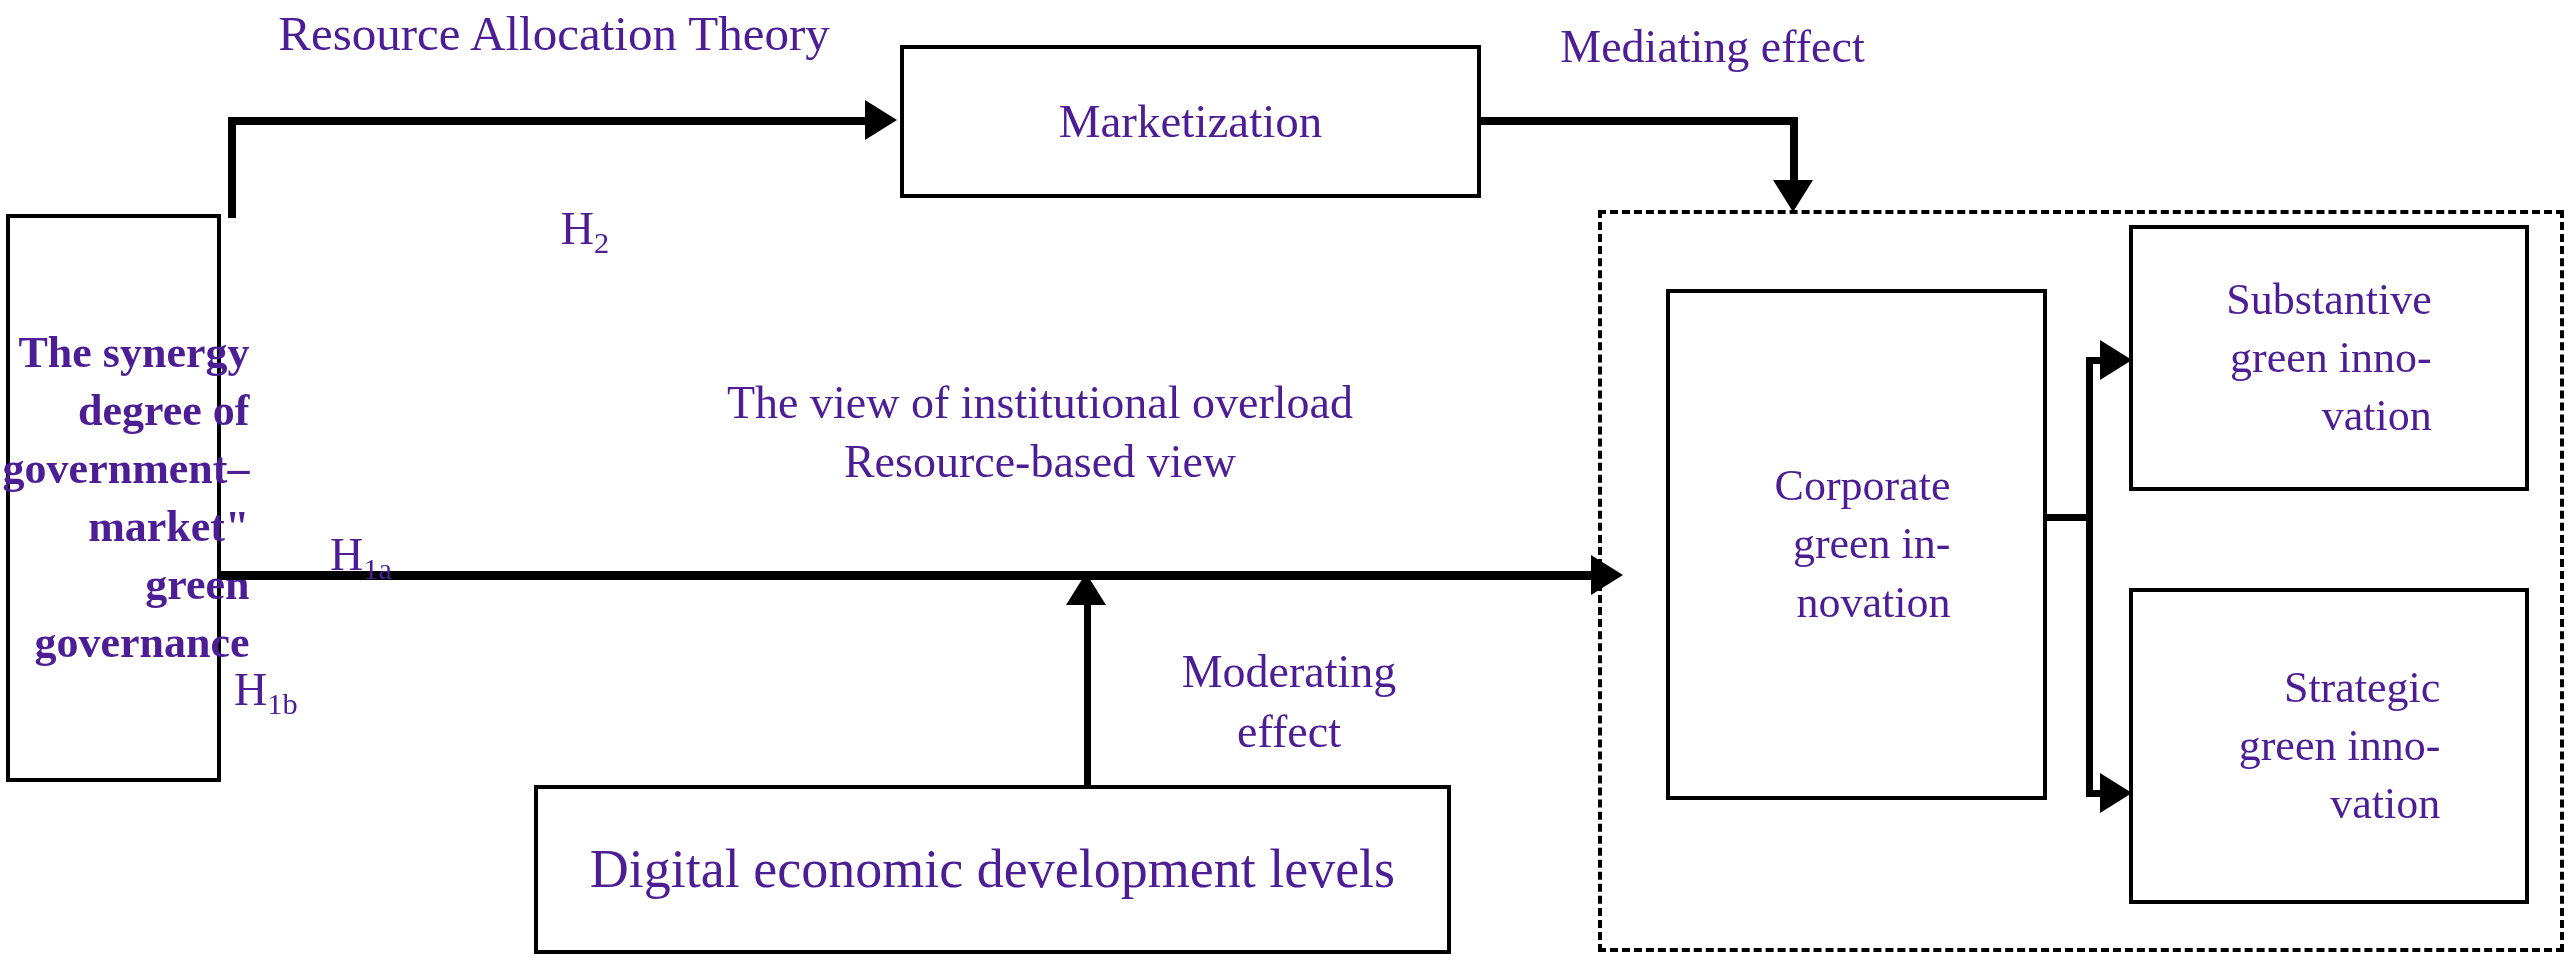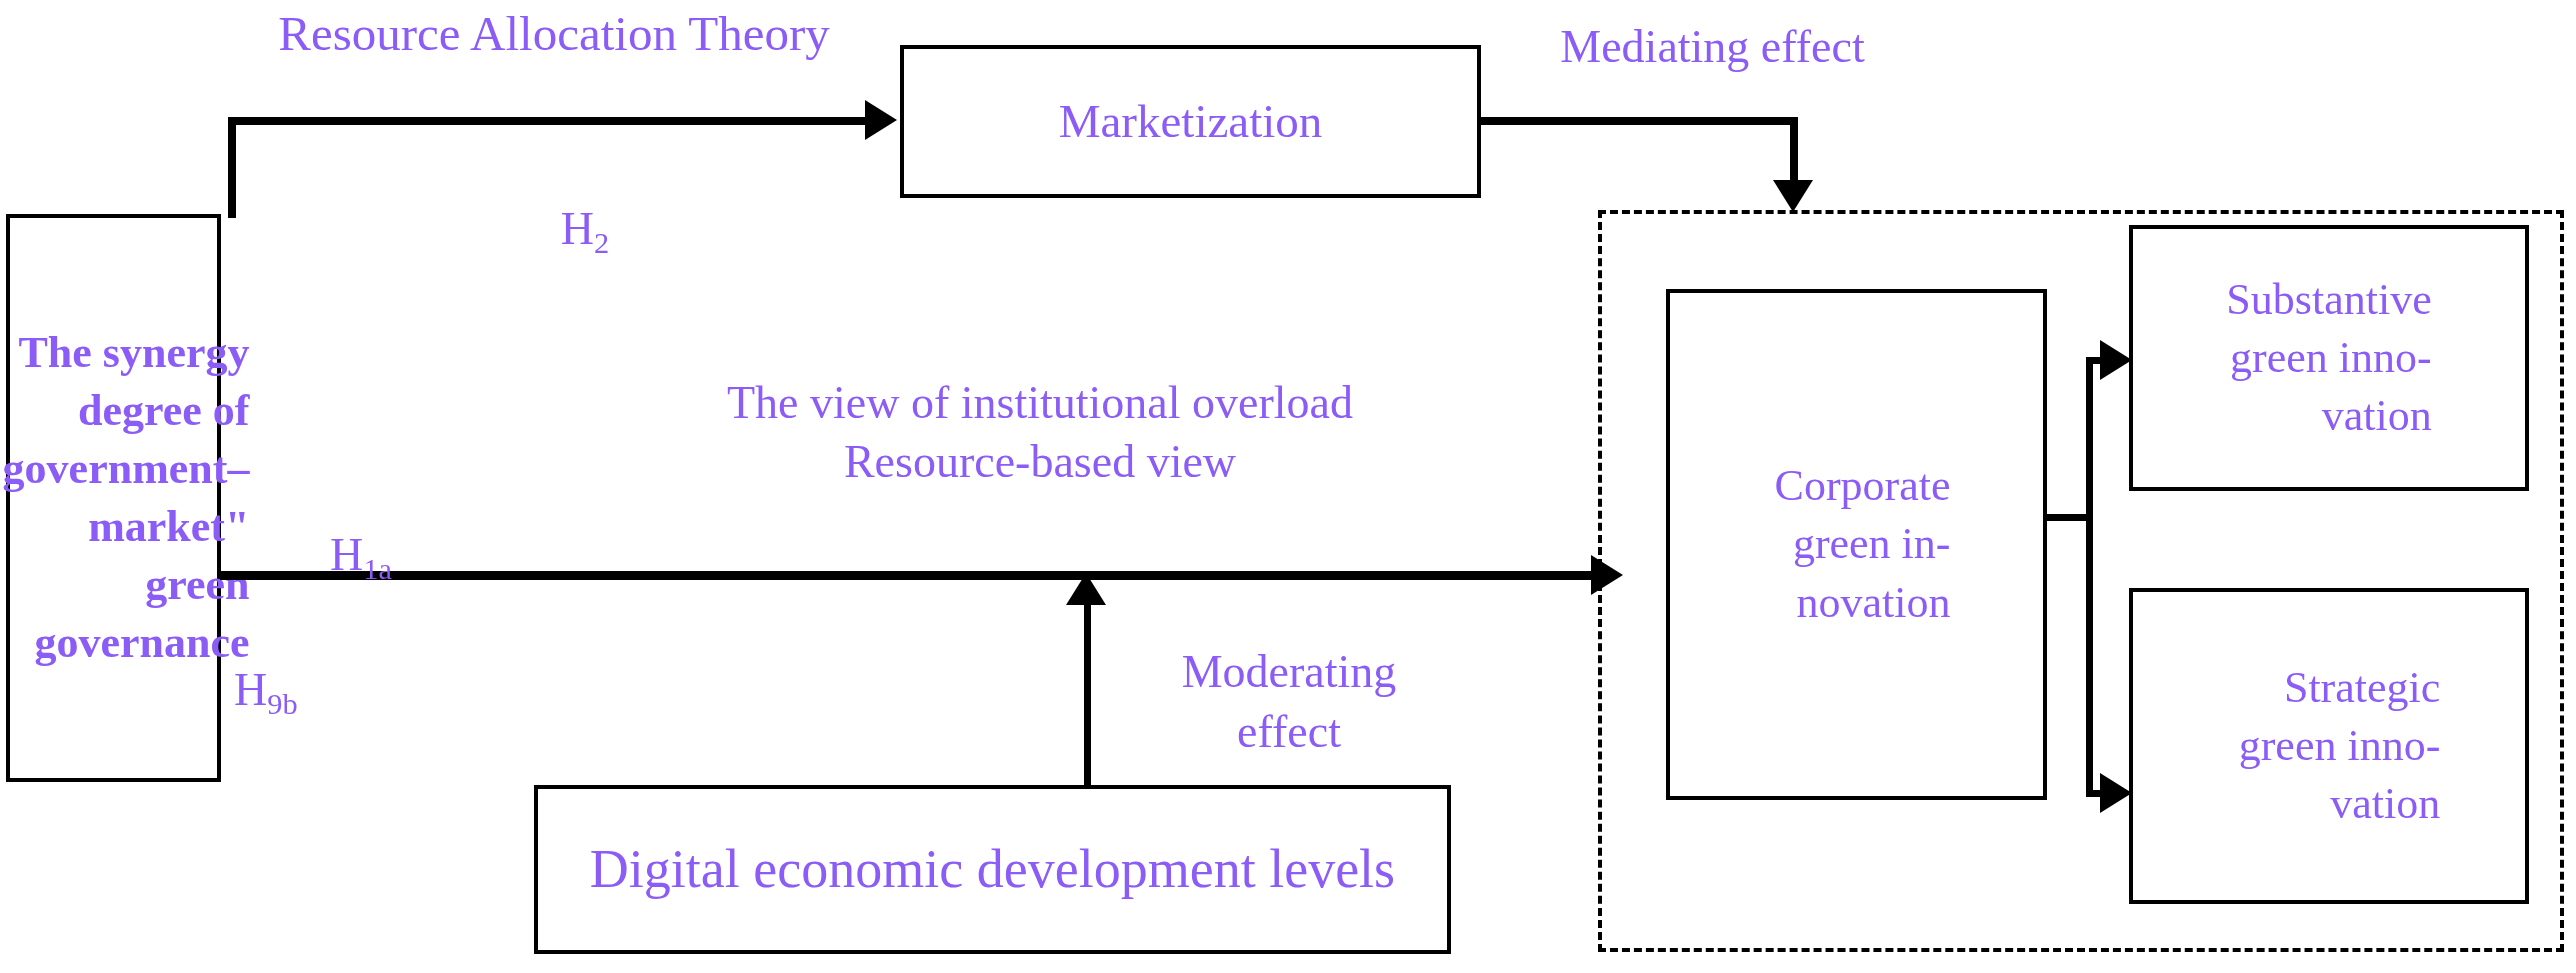--- a/index.html
+++ b/index.html
@@ -2,21 +2,21 @@
 <html style="font-size:12.7px"><head>
 <meta charset="utf-8">
 <style>
   html,body{margin:0;padding:0;background:#ffffff;}
   #stage{
     position:relative;
     width:2576px;
     height:974px;
     background:#ffffff;
     font-family:"Liberation Serif","DejaVu Serif",serif;
-    color:#8b5cf6;
+    color:#4c1d95;
     overflow:hidden;
   }
   .node{
     position:absolute;
     box-sizing:border-box;
     border:4px solid #000000;
     background:#ffffff;
     display:flex;
     align-items:center;
     justify-content:center;
@@ -98,21 +98,21 @@
 
   <div class="free-label" style="left:680px;top:373px;width:720px;font-size:46px;">The view of institutional overload</div>
   <div class="free-label" style="left:680px;top:432px;width:720px;font-size:46px;">Resource-based view</div>
 
   <div class="hline" style="left:220px;top:571px;width:1392px;height:8.7px;"></div>
   <div class="arrow-r" style="left:1591px;top:555px;"></div>
   <div class="free-label" style="left:234px;top:465px;width:158px;font-size:46px;text-align:right;">
     <span>H</span><span class="sub">1a</span>
   </div>
   <div class="free-label" style="left:234px;top:600px;width:158px;font-size:46px;text-align:left;">
-    <span>H</span><span class="sub">9b</span>
+    <span>H</span><span class="sub">1b</span>
   </div>
 
   <div class="vline" style="left:1084px;top:603px;width:7.1px;height:183px;"></div>
   <div class="arrow-u" style="left:1066px;top:573px;"></div>
   <div class="free-label" style="left:1123px;top:642px;width:332px;font-size:46px;">Moderating
 effect</div>
 
   <div class="node" style="left:534px;top:785px;width:917px;height:169px;font-size:54px;">
     <span class="node-text">Digital economic development levels</span>
   </div>

